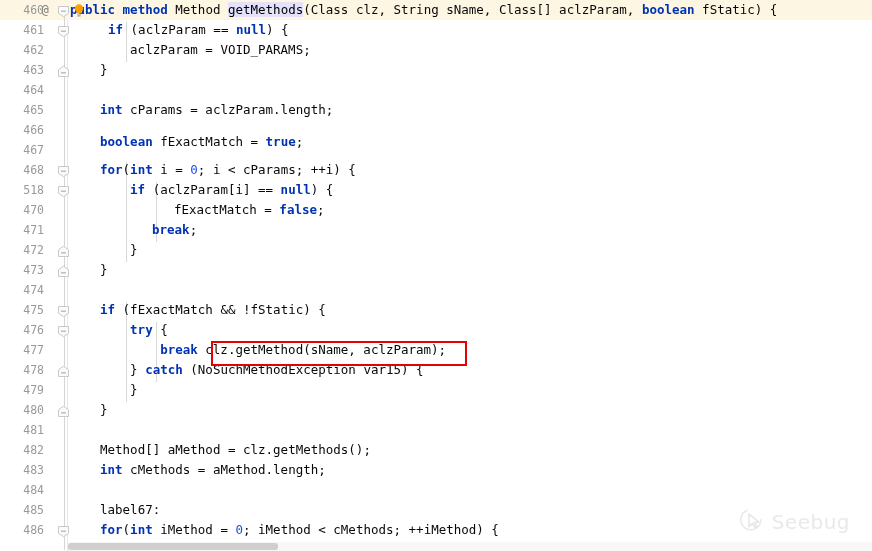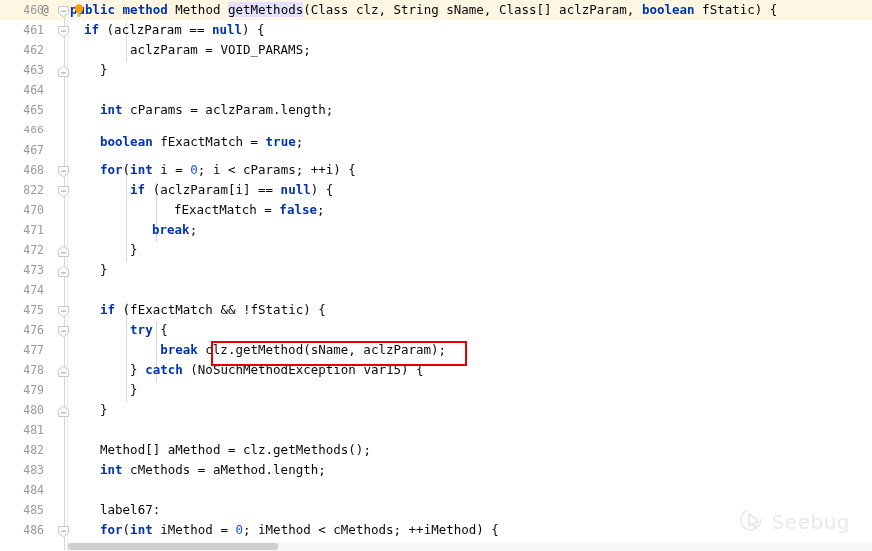--- a/index.html
+++ b/index.html
@@ -232,42 +232,42 @@
       <div class="lineno" style="top: 0px; height: 20px; line-height: 20px;">460</div>
       <div class="annot-at" style="top: 0px; height: 20px; line-height: 20px;">@</div>
       <div class="bulb" style="top: 3px;"><svg width="14" height="15" viewBox="0 0 14 15">
           <path d="M7 1.2c-2.4 0-4.2 1.8-4.2 4 0 1.5.8 2.5 1.5 3.3.4.5.6.9.7 1.4h4c.1-.5.3-.9.7-1.4.7-.8 1.5-1.8 1.5-3.3 0-2.2-1.8-4-4.2-4z" fill="#ffa000"></path>
           <rect x="4.9" y="10.5" width="4.2" height="1.25" rx="0.4" fill="#b0b0b0"></rect>
           <rect x="5.3" y="12.2" width="3.4" height="1.2" rx="0.5" fill="#9e9e9e"></rect>
         </svg></div>
       <div class="code" style="top: 0px; height: 20px; line-height: 20px; left: 69.92px;"><span class="kw">public</span><span class="plain"> </span><span class="kw">method</span><span class="plain"> Method </span><span class="mname">getMethods</span><span class="plain">(Class clz, String sName, Class[] aclzParam, </span><span class="kw">boolean</span><span class="plain"> fStatic) {</span></div>
       <div class="row" style="top: 20px;"></div>
       <div class="lineno" style="top: 20px; height: 20px; line-height: 20px;">461</div>
-      <div class="code" style="top: 20px; height: 20px; line-height: 20px; left: 84px; text-align: right;"><span class="kw">if</span><span class="plain"> (aclzParam == </span><span class="kw">null</span><span class="plain">) {</span></div>
+      <div class="code" style="top: 20px; height: 20px; line-height: 20px; left: 108px; text-align: right;"><span class="kw">if</span><span class="plain"> (aclzParam == </span><span class="kw">null</span><span class="plain">) {</span></div>
       <div class="row" style="top: 40px;"></div>
       <div class="lineno" style="top: 40px; height: 20px; line-height: 20px;">462</div>
       <div class="code" style="top: 40px; height: 20px; line-height: 20px; left: 130.08px;"><span class="plain">aclzParam = VOID_PARAMS;</span></div>
       <div class="row" style="top: 60px;"></div>
       <div class="lineno" style="top: 60px; height: 20px; line-height: 20px;">463</div>
       <div class="code" style="top: 60px; height: 20px; line-height: 20px; left: 100px;"><span class="plain">}</span></div>
       <div class="row" style="top: 80px;"></div>
       <div class="lineno" style="top: 80px; height: 20px; line-height: 20px;">464</div>
       <div class="row" style="top: 100px;"></div>
       <div class="lineno" style="top: 100px; height: 20px; line-height: 20px;">465</div>
       <div class="code" style="top: 100px; height: 20px; line-height: 20px; left: 100px;"><span class="kw">int</span><span class="plain"> cParams = aclzParam.length;</span></div>
       <div class="row" style="top: 120px;"></div>
-      <div class="lineno" style="top: 120px; height: 20px; line-height: 20px; font-family: Liberation Mono, monospace;">466</div>
+      <div class="lineno" style="top: 120px; height: 20px; line-height: 20px;">466</div>
       <div class="code" style="top: 132px; height: 20px; line-height: 20px; left: 100px;"><span class="kw">boolean</span><span class="plain"> fExactMatch = </span><span class="kw">true</span><span class="plain">;</span></div>
       <div class="row" style="top: 140px;"></div>
       <div class="lineno" style="top: 140px; height: 20px; line-height: 20px;">467</div>
       <div class="row" style="top: 160px;"></div>
       <div class="lineno" style="top: 160px; height: 20px; line-height: 20px;">468</div>
       <div class="code" style="top: 160px; height: 20px; line-height: 20px; left: 100px;"><span class="kw">for</span><span class="plain">(</span><span class="kw">int</span><span class="plain"> i = </span><span class="num">0</span><span class="plain">; i &lt; cParams; ++i) {</span></div>
       <div class="row" style="top: 180px;"></div>
-      <div class="lineno" style="top: 180px; height: 20px; line-height: 20px;">822</div>
+      <div class="lineno" style="top: 180px; height: 20px; line-height: 20px;">518</div>
       <div class="code" style="top: 180px; height: 20px; line-height: 20px; left: 130.08px;"><span class="kw">if</span><span class="plain"> (aclzParam[i] == </span><span class="kw">null</span><span class="plain">) {</span></div>
       <div class="row" style="top: 200px;"></div>
       <div class="lineno" style="top: 200px; height: 20px; line-height: 20px;">470</div>
       <div class="code" style="top: 200px; height: 20px; line-height: 20px; left: 174px;"><span class="plain">fExactMatch = </span><span class="kw">false</span><span class="plain">;</span></div>
       <div class="row" style="top: 220px;"></div>
       <div class="lineno" style="top: 220px; height: 20px; line-height: 20px;">471</div>
       <div class="code" style="top: 220px; height: 20px; line-height: 20px; left: 152px;"><span class="kw">break</span><span class="plain">;</span></div>
       <div class="row" style="top: 240px;"></div>
       <div class="lineno" style="top: 240px; height: 20px; line-height: 20px;">472</div>
       <div class="code" style="top: 240px; height: 20px; line-height: 20px; left: 130.08px;"><span class="plain">}</span></div>

